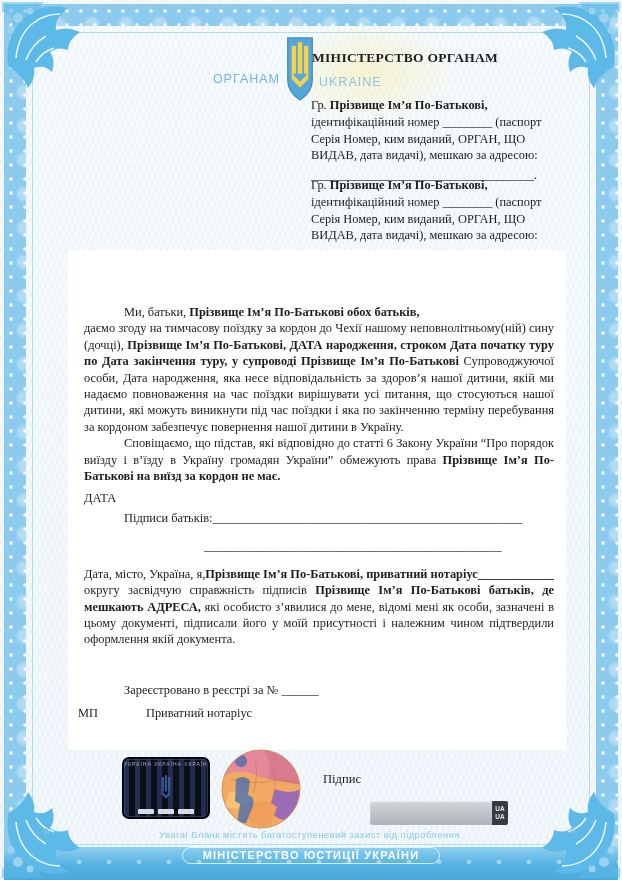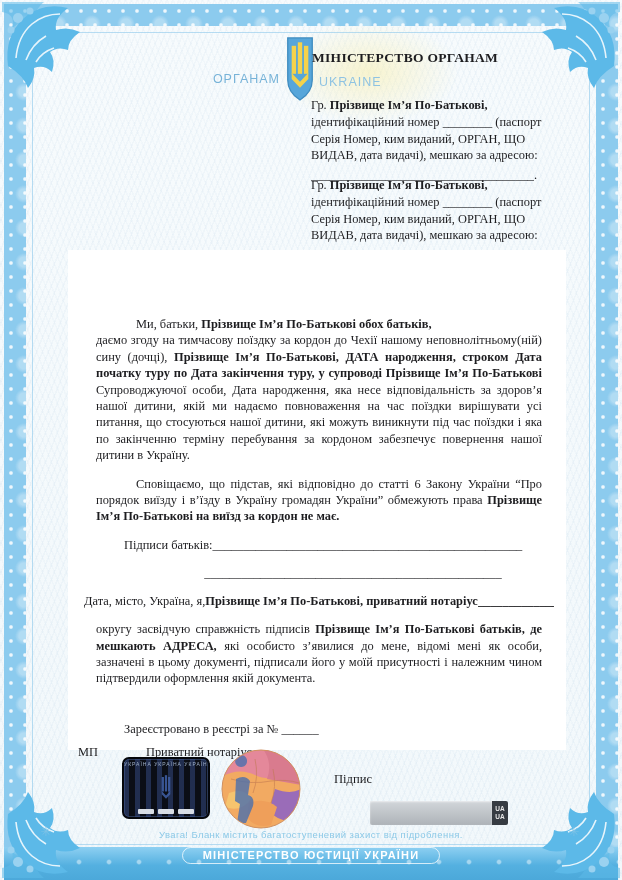--- a/index.html
+++ b/index.html
@@ -40,41 +40,41 @@
   .country-right{position:absolute;left:319px;top:75px;
     font-family:"Liberation Sans",sans-serif;font-size:12.5px;color:#8fc3e2;letter-spacing:1px}
   .title{position:absolute;left:312px;top:50px;font-size:13.5px;font-weight:bold;letter-spacing:.3px;white-space:nowrap}
   
   .addr{position:absolute;left:311px;width:242px;font-size:12.4px;line-height:16.8px}
   .a1{top:97px}.a2{top:177px}
   .addr .blank{margin-top:3px;white-space:nowrap;overflow:hidden}
   
   .white-box{position:absolute;left:68px;top:250px;width:498px;height:500px;background:#fff;
     padding:54px 12px 0 16px;box-sizing:border-box;font-size:12.4px;line-height:16.4px}
-  .body-p{margin:12px;text-align:justify}
+  .body-p{margin:0;text-align:justify}
   .indent{text-indent:40px}
   .date-label{margin-top:6px}
   .sig-row{margin-top:3px;padding-left:40px;white-space:nowrap;overflow:hidden}
   .center-blank{margin-top:12px;text-align:center;padding-left:68px;white-space:nowrap;overflow:hidden}
   .notary-line1{display:flex;margin-top:11px}
   .notary-line1 .fill{flex:1;overflow:hidden;white-space:nowrap;font-weight:bold}
   .reg{margin-top:34px;padding-left:40px}
   .fee{margin-top:13px;padding-left:40px}
   .mp-row{margin-top:7px;margin-left:-6px;display:flex;gap:48px}
   
   .holo{position:absolute;left:122px;top:757px;width:84px;height:58px;background:#0b0e16;border-radius:7px;
     border:2px solid #05070c;box-shadow:inset 0 0 0 1px rgba(90,120,180,.4);overflow:hidden}
   .holo .cols{position:absolute;inset:0;background:repeating-linear-gradient(90deg, rgba(60,85,150,.45) 0 5px, rgba(0,0,0,0) 5px 11px)}
   .holo .row-top{position:absolute;top:2px;left:0;right:0;text-align:center;font-size:5px;color:#9fb0c8;
     font-family:"Liberation Sans",sans-serif;letter-spacing:1px;white-space:nowrap}
   .holo .trid{position:absolute;left:50%;top:52%;transform:translate(-50%,-50%);opacity:.9}
   .holo .tabs{position:absolute;bottom:3px;left:0;right:0;display:flex;justify-content:center;gap:4px}
   .holo .tabs i{width:16px;height:5px;background:#d8dde4;border-radius:1px}
   .stamp{position:absolute;left:221px;top:749px;width:80px;height:80px}
-  .podpis{position:absolute;left:334px;top:772px;font-size:12.6px}
+  .podpis{position:absolute;left:323px;top:772px;font-size:12.6px}
   .redact{position:absolute;left:370px;top:801px;width:138px;height:24px;display:flex}
   .redact .bar-g{flex:1;background:linear-gradient(180deg,#d2d6da,#aeb3b8);border-radius:2px 0 0 2px;
     box-shadow:inset 0 1px 2px rgba(255,255,255,.6)}
   .redact .tab{width:16px;background:#363b42;color:#e8e8e8;font-family:"Liberation Sans",sans-serif;
     font-size:6.5px;font-weight:bold;display:flex;flex-direction:column;align-items:center;justify-content:center;
     line-height:8px;border-radius:0 2px 2px 0}
   .warning-row{position:absolute;left:0;right:0;top:829px;text-align:center;
     font-family:"Liberation Sans",sans-serif;font-size:9.5px;color:#8cc9e7;letter-spacing:.4px}
   .rosette{position:absolute;top:824px;width:16px;height:16px;color:#7cc2e6;font-size:13px;line-height:16px;text-align:center}
   .r-l{left:38px}.r-r{left:566px}
@@ -184,20 +184,21 @@
     <div><span>Гр. </span><b>Прізвище Ім’я По-Батькові,</b></div>
     <div>ідентифікаційний номер ________ (паспорт</div>
     <div>Серія Номер, ким виданий, ОРГАН, ЩО</div>
     <div>ВИДАВ, дата видачі), мешкаю за адресою:</div>
     <div class="blank">____________________________________.</div>
   </div>
 
   <div class="white-box">
     <p class="body-p indent"><span>Ми, батьки, </span><b>Прізвище Ім’я По-Батькові обох батьків,</b><br><span>даємо згоду на тимчасову поїздку за кордон до Чехії нашому неповнолітньому(ній) сину (дочці), </span><b>Прізвище Ім’я По-Батькові, ДАТА народження, строком Дата початку туру по Дата закінчення туру, у супроводі Прізвище Ім’я По-Батькові </b><span>Супроводжуючої особи, Дата народження, яка несе відповідальність за здоров’я нашої дитини, якій ми надаємо повноваження на час поїздки вирішувати усі питання, що стосуються нашої дитини, які можуть виникнути під час поїздки і яка по закінченню терміну перебування за кордоном забезпечує повернення нашої дитини в Україну.</span></p>
     <p class="body-p indent"><span>Сповіщаємо, що підстав, які відповідно до статті 6 Закону України “Про порядок виїзду і в’їзду в Україну громадян України” обмежують права </span><b>Прізвище Ім’я По-Батькові  на виїзд за кордон не має.</b></p>
+    <div class="date-label">ДАТА</div>
     <div class="sig-row"><span>Підписи батьків:</span><span>__________________________________________________</span></div>
     <div class="center-blank">________________________________________________</div>
     <div class="notary-line1">
         <span>Дата, місто, Україна, я, </span>
         <b>Прізвище Ім’я По-Батькові, приватний нотаріус </b>
         <span class="fill">______________________________</span>
       </div>
     <p class="body-p"><span>округу засвідчую справжність підписів </span><b>Прізвище Ім’я По-Батькові батьків, де мешкають АДРЕСА,</b><span> які особисто з’явилися до мене, відомі мені як особи, зазначені в цьому документі, підписали його у моїй присутності і належним чином підтвердили оформлення якій документа.</span></p>
     <div class="reg">Зареєстровано в реєстрі за № ______</div>
     <div class="mp-row">

